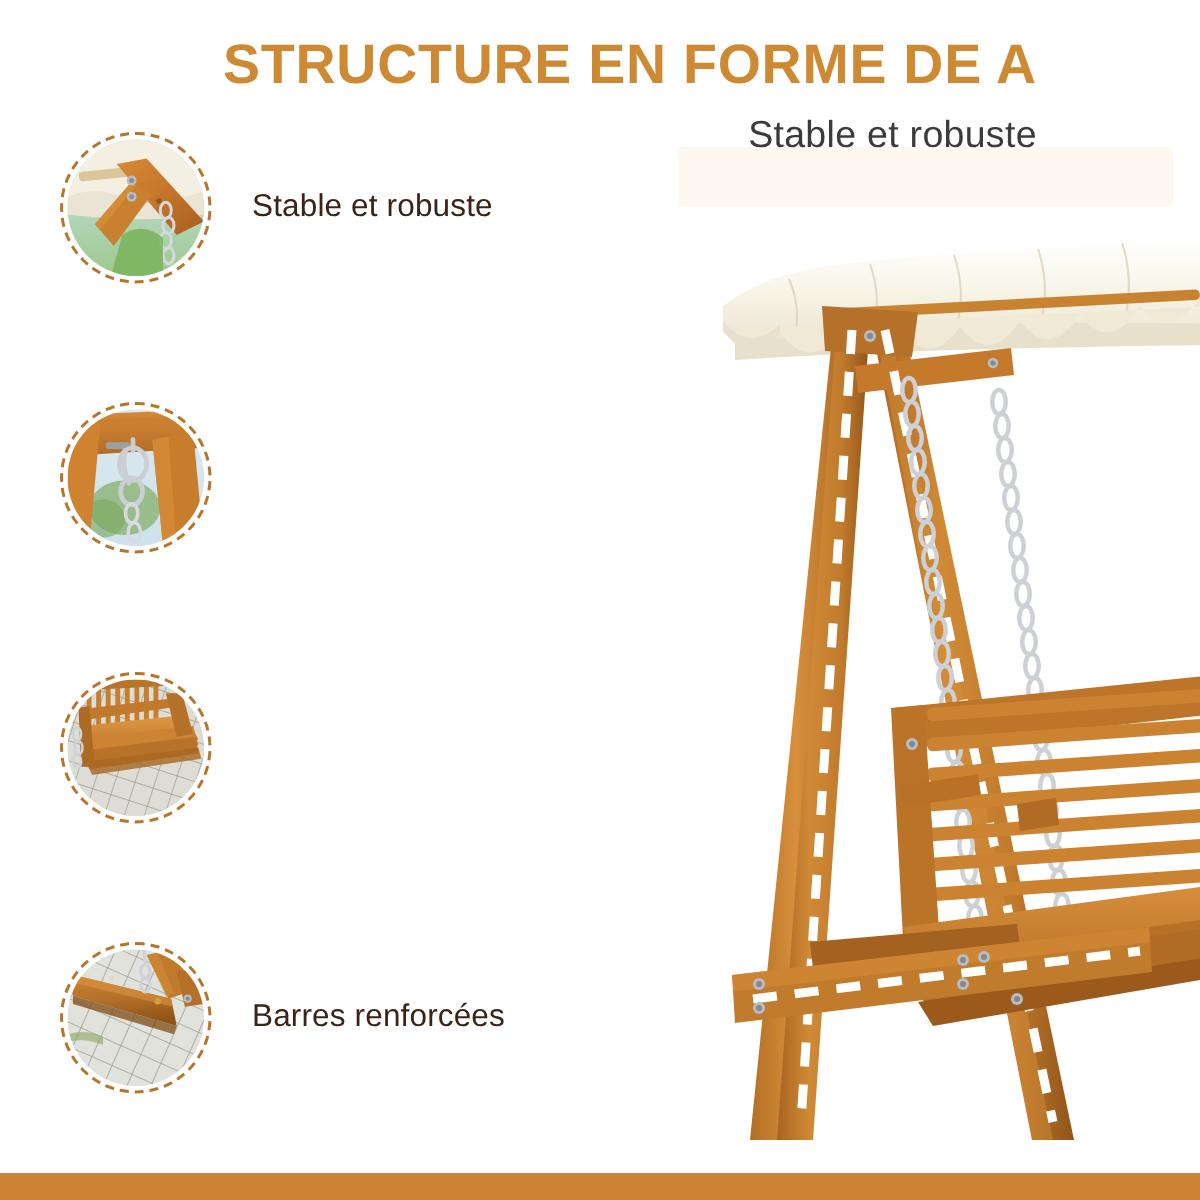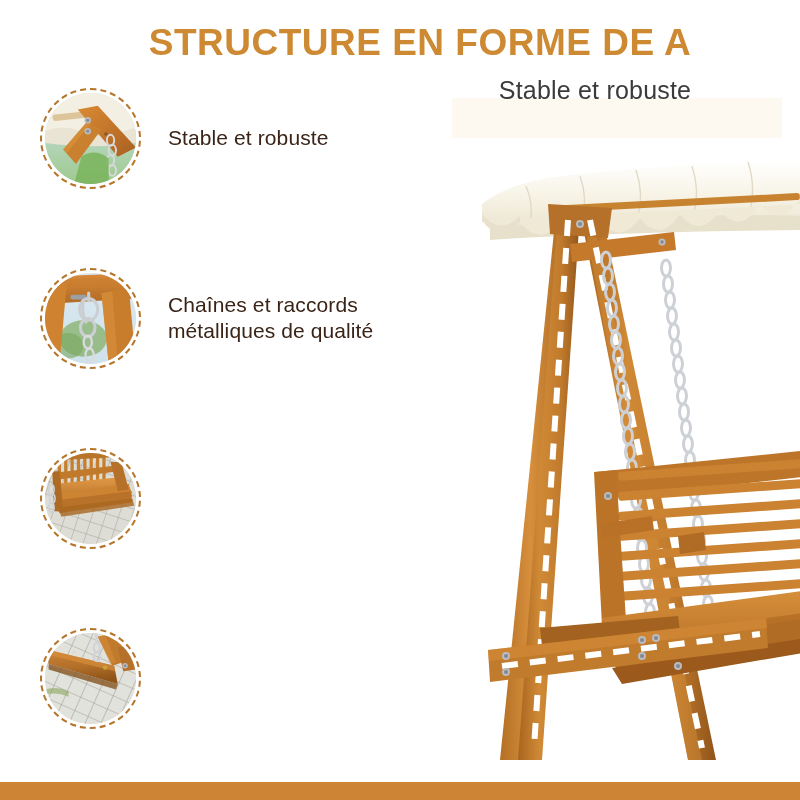--- a/index.html
+++ b/index.html
@@ -179,22 +179,20 @@
             <path d="M42 30 Q40 44 45 54"></path>
           </g>
           <g stroke="#d7dade" stroke-width="2.6" fill="none">
             <ellipse cx="47" cy="76" rx="4.5" ry="7"></ellipse>
             <ellipse cx="49" cy="90" rx="4.5" ry="7"></ellipse>
           </g>
         </svg>
       </div>
       <div class="thumb-ring"></div>
     </div>
-    <div class="feature-label" style="white-space:pre-line">Chaînes et raccords
-métalliques de qualité</div>
   </div>
 
   <div class="feature" style="top:448px">
     <div class="thumb-wrap">
       <div class="thumb-photo">
         <svg viewBox="0 0 100 100" preserveAspectRatio="xMidYMid slice" aria-hidden="true">
           <defs>
             <linearGradient id="w3" x1="0" y1="0" x2="0" y2="1">
               <stop offset="0" stop-color="#e09a45"></stop>
                 <stop offset="1" stop-color="#b56f28"></stop>
@@ -263,20 +261,21 @@
           <g stroke="#cfd2d6" stroke-width="2.4" fill="none">
             <path d="M56 0 L57 10"></path>
             <ellipse cx="57" cy="16" rx="3.4" ry="5"></ellipse>
             <ellipse cx="57" cy="26" rx="3.4" ry="5"></ellipse>
           </g>
           <path d="M0 62 Q14 58 26 64 L26 70 Q12 64 0 68 Z" fill="#8ba85f" opacity="0.6"></path>
         </svg>
       </div>
       <div class="thumb-ring"></div>
     </div>
+    <div class="feature-label" style="white-space:pre-line">Barres renforcées</div>
   </div>
 
   <div id="product">
     <svg viewBox="0 0 380 650" preserveAspectRatio="xMidYMid meet" aria-hidden="true">
       <defs>
         <linearGradient id="beam" x1="0" y1="0" x2="1" y2="0">
           <stop offset="0" stop-color="#a8641f"></stop>
           <stop offset="0.35" stop-color="#d08a36"></stop>
           <stop offset="0.7" stop-color="#c07a2c"></stop>
           <stop offset="1" stop-color="#90541a"></stop>

